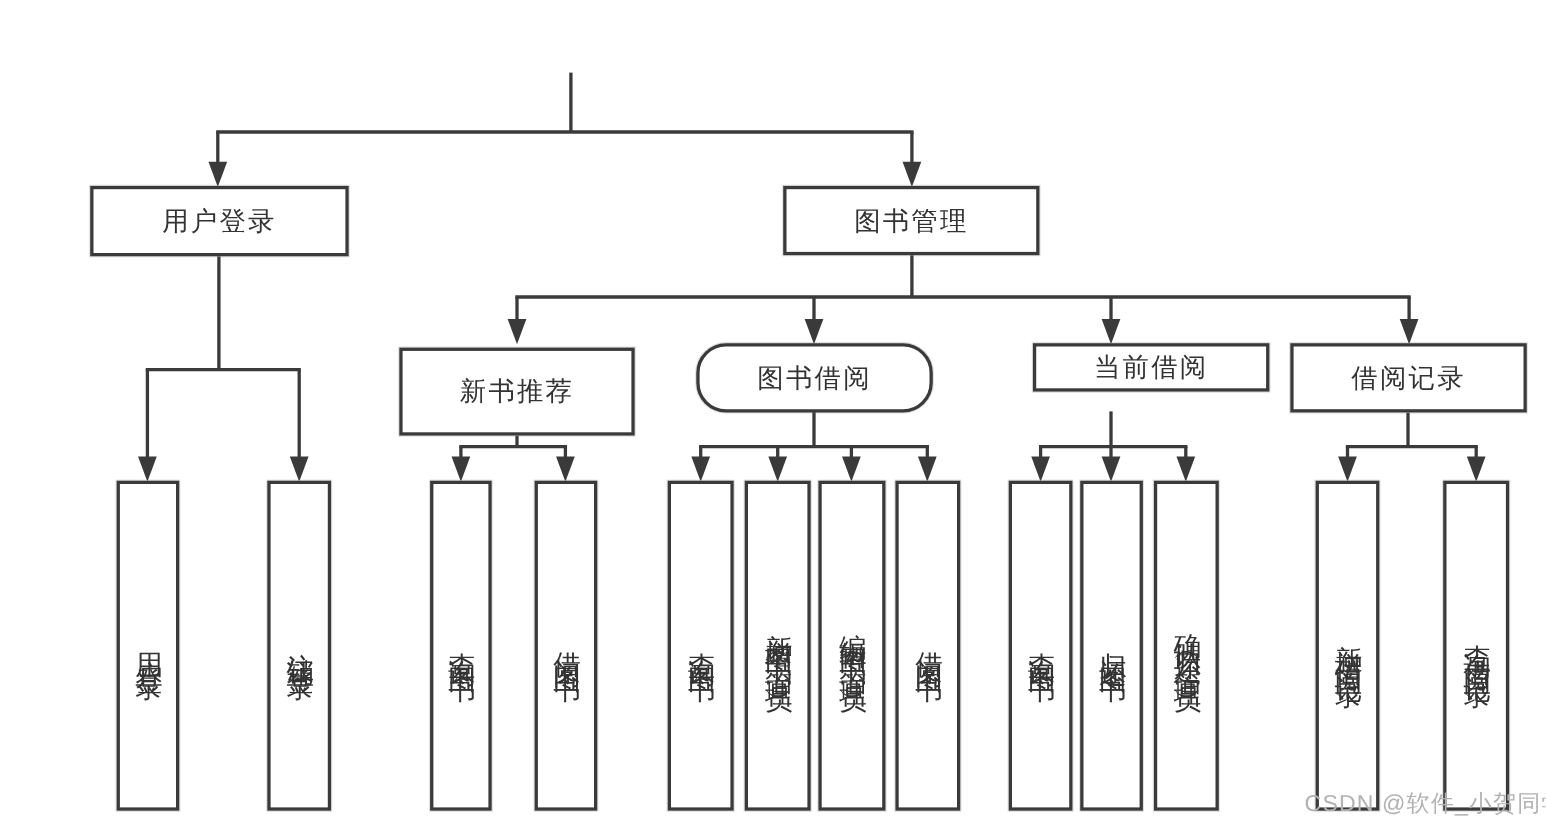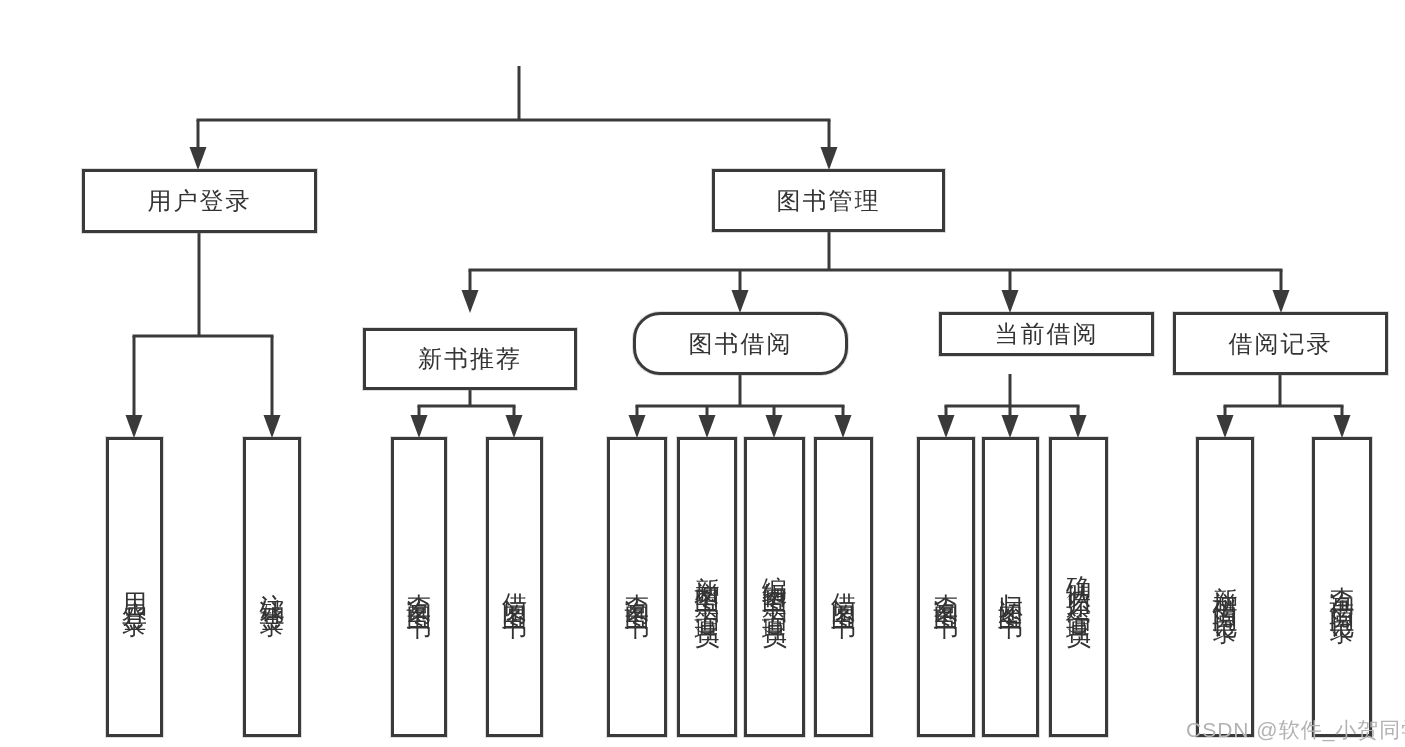--- a/index.html
+++ b/index.html
@@ -112,21 +112,21 @@
     </svg>
 
 
   <div class="node h" style="left:82px; top:169px; width:235px; height:64px;">
     <span>用户登录</span>
   </div>
   <div class="node h" style="left:712px; top:169px; width:233px; height:63px;">
     <span>图书管理</span>
   </div>
 
-  <div class="node h" style="left:363px; top:328px; width:214px; height:62px;font-family:Liberation Mono, monospace;">
+  <div class="node h" style="left:363px; top:316px; width:214px; height:80px;font-family:Liberation Mono, monospace;">
     <span>新书推荐</span>
   </div>
   <div class="node h" style="left:633px; top:312px; width:215px; height:63px;border-radius:27px;">
     <span>图书借阅</span>
   </div>
   <div class="node h" style="left:903px; top:312px; width:215px; height:44px;margin-left:36px;">
     <span>当前借阅</span>
   </div>
   <div class="node h" style="left:1173px; top:312px; width:215px; height:63px;text-align:right;">
     <span>借阅记录</span>

